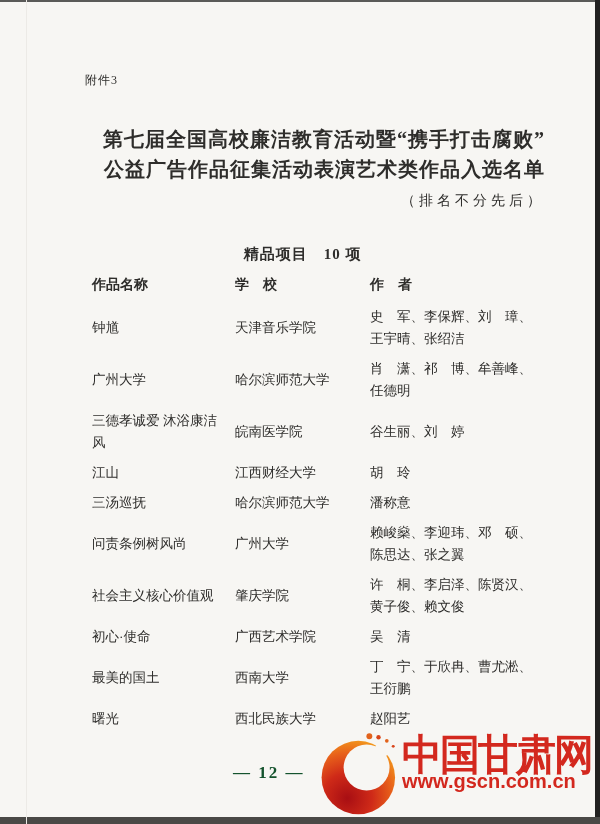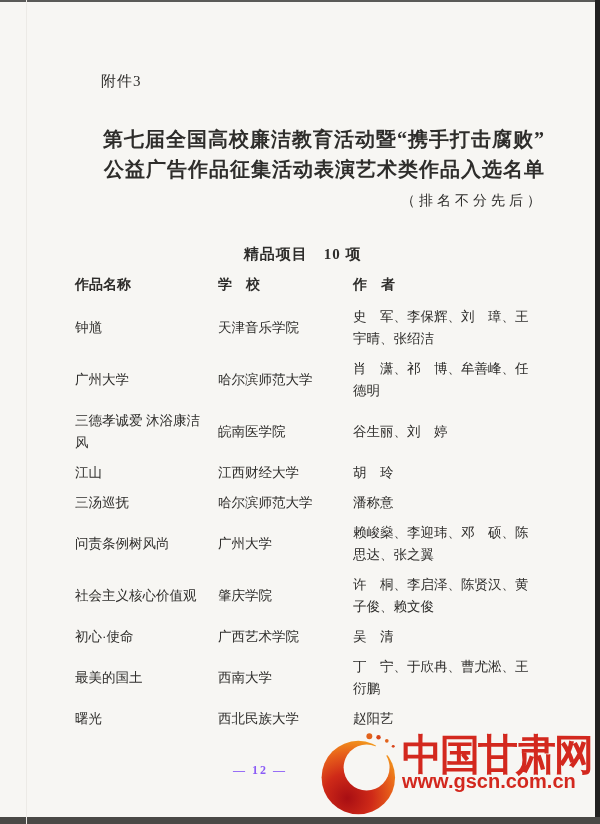--- a/index.html
+++ b/index.html
@@ -8,45 +8,45 @@
     background:#f7f6f3;
     font-family:"Liberation Serif","DejaVu Serif",serif;
     color:#2e2d2b;
   }
   
   .edge-top{position:absolute;top:0;left:0;width:600px;height:2px;background:#5a5a58;}
   .edge-right{position:absolute;top:0;right:0;width:5px;height:824px;background:#222120;}
   .edge-bottom{position:absolute;bottom:0;left:0;width:600px;height:7px;background:#4a4946;}
   .edge-left-faint{position:absolute;top:0;left:26px;width:1px;height:824px;background:#eceae6;}
 
-  .attachment{position:absolute;top:72px;left:85px;font-size:15px;letter-spacing:1px;margin-left:16px;}
+  .attachment{position:absolute;top:72px;left:85px;font-size:12px;letter-spacing:1px;}
 
   .doc-title{
     position:absolute;top:124px;left:60px;width:485px;text-align:right;
     font-weight:bold;font-size:20px;line-height:30px;letter-spacing:1px;
   }
   .doc-subtitle{
     position:absolute;top:192px;left:60px;width:485px;text-align:right;
     font-size:14px;letter-spacing:4px;
   }
   .section-header{
     position:absolute;top:245px;left:60px;width:485px;text-align:center;
     font-weight:bold;font-size:15px;letter-spacing:1px;
   }
 
   .table{position:absolute;top:272px;left:75px;width:465px;font-size:13.5px;line-height:22px;}
-  .t-row{display:flex;align-items:center;padding:4px 0;}
+  .t-row{display:flex;align-items:center;padding:4px 0;margin-left:17px;}
   .t-head{font-weight:bold;font-size:14px;padding:2px 0 6px 0;}
   .c-work{width:143px;flex:0 0 143px;padding-right:5px;box-sizing:border-box;}
   .c-school{width:135px;flex:0 0 135px;padding-right:5px;box-sizing:border-box;}
   .c-authors{flex:1;}
 
   .page-number{
     position:absolute;top:763px;left:233px;
-    font-size:12px;font-weight:bold;letter-spacing:2px;color:#8b5cf6;
+    font-size:17px;font-weight:bold;letter-spacing:2px;color:#14532d;
   }
 
   .footer-logo{position:absolute;top:726px;left:316px;width:284px;height:90px;}
   .logo-swirl{position:absolute;top:2px;left:0;}
   .logo-texts{position:absolute;top:6px;left:86px;width:198px;}
   .logo-cn{
     font-family:"DejaVu Serif","Liberation Serif",serif;
     font-weight:bold;font-size:40px;line-height:44px;letter-spacing:-2px;
     color:#d3281e;white-space:nowrap;
     transform:scaleY(1.05);

